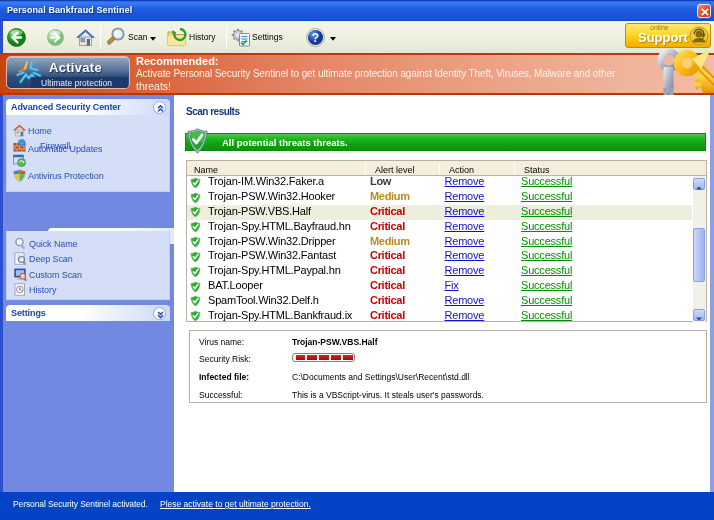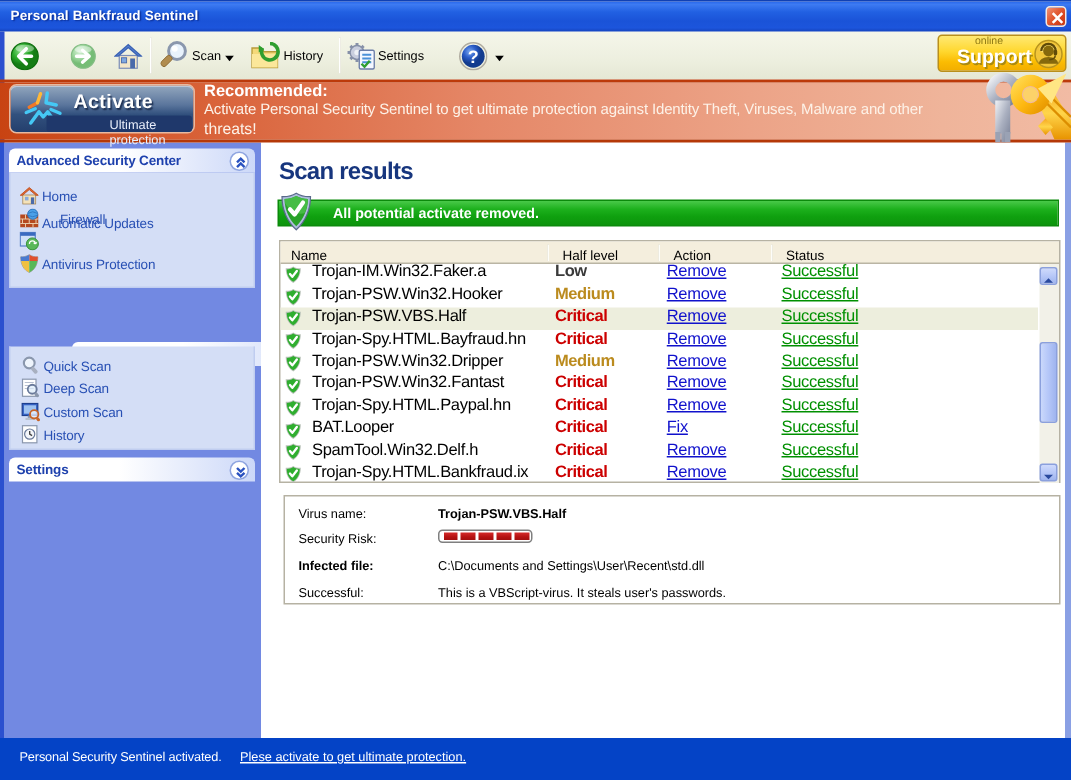--- a/index.html
+++ b/index.html
@@ -29,21 +29,21 @@
 #banner { left:0; top:53px; width:714px; height:42px; z-index:3;
   background:linear-gradient(90deg,#c84312 0%,#d9633a 20%,#e58767 45%,#eca387 70%,#efb49a 88%,#f1bba4 100%);
   border-top:2px solid #bc3a0a; border-bottom:2px solid #b53808; }
 #actbtn { left:6px; top:56px; width:124px; height:33px; border-radius:5px; z-index:4;
   border:1px solid #e8b9a0;
   background:linear-gradient(180deg,#93a7be 0%,#5a759c 42%,#32517e 62%,#243f6d 100%);
   box-shadow:inset 0 1px 0 #b9c7d8; }
 #actbtn .t1 { position:absolute; left:42px; top:3px; font-size:13px; font-weight:bold; color:#fff;
   text-shadow:1px 1px 1px #1a2c4e; letter-spacing:0.3px;}
 #actbtn .band { position:absolute; left:24px; top:20px; width:97px; height:11px; background:#1f386b; border-radius:2px;}
-#actbtn .t2 { position:absolute; left:34px; top:20.5px; font-size:8.5px; color:#e8eefb;margin-left:32px; }
+#actbtn .t2 { position:absolute; left:34px; top:20.5px; font-size:8.5px; color:#e8eefb; }
 #bannertxt1 { left:136px; top:55px; font-size:11px; font-weight:bold; color:#fff; z-index:4;}
 #bannertxt2 { left:136px; top:67.5px; font-size:10px; letter-spacing:-0.1px; color:#fdf2e8; z-index:4;}
 #bannertxt3 { left:136px; top:80px; font-size:10.5px; color:#fdf2e8; z-index:4;}
 
 
 #lborder { left:0; top:21px; width:3px; height:471px; background:#2b50cf; z-index:2; }
 #rborder { left:710px; top:95px; width:4px; height:397px; background:#8aa0e4; z-index:2; }
 
 
 #sidebar { left:3px; top:95px; width:171px; height:397px; background:#7289e2; }
@@ -53,21 +53,21 @@
   font-size:9px; font-weight:bold; color:#1e41ad; line-height:16px; padding-left:5px; letter-spacing:-0.1px;}
 .chev { position:absolute; right:4px; top:1.5px; width:13px; height:13px; border-radius:50%;
   background:#fff; border:1px solid #8fa5e0; }
 .panel-b { position:absolute; left:3px; width:164px; background:#d4def6;
   border-left:1px solid #c0cdf0; border-right:1px solid #c0cdf0; border-bottom:1px solid #c0cdf0; }
 .sitem { position:absolute; font-size:9px; letter-spacing:-0.1px; color:#2850b4; line-height:12px;}
 .sicon { position:absolute; width:13px; height:13px; }
 
 
 #content { left:174px; top:95px; width:536px; height:397px; background:#fff; }
-#scanres { left:186px; top:106px; font-size:16px; font-weight:bold; color:#17367e; letter-spacing:-0.5px;}
+#scanres { left:186px; top:106px; font-size:10px; font-weight:bold; color:#17367e; letter-spacing:-0.5px;}
 
 #greenbar { left:185px; top:133px; width:521px; height:18px;
   background:linear-gradient(180deg,#49c949 0%,#1cb01c 35%,#0fa00f 65%,#0c940c 100%);
   border:1px solid #0b8a0b; }
 #greenbar .gt { position:absolute; left:36px; top:3px; font-size:9.5px; font-weight:bold; color:#fff; }
 #gshield { left:187px; top:128px; width:21px; height:26px; }
 
 
 #tbl { left:186px; top:160px; width:521px; height:162px; border:1px solid #b6b2a3; background:#fff; }
 #thead { position:absolute; left:0; top:0; width:519px; height:15px;
@@ -327,21 +327,21 @@
 
   <div class="panel-h" style="top:133px;margin-left:42px;">Antivirus Scanner
     <span class="chev"><svg width="13" height="13" viewBox="0 0 13 13">
           <g fill="none" stroke="#2a52c0" stroke-width="1.6">
             <path d="M4 6.2 L6.5 3.8 L9 6.2"></path>
             <path d="M4 9.4 L6.5 7 L9 9.4"></path>
           </g>
         </svg></span>
   </div>
   <div class="panel-b" style="top:135.5px;height:69.5px;"></div>
-  <div class="sitem" style="left:26px;top:143px;">Quick Scan</div>
+  <div class="sitem" style="left:26px;top:143px;">Quick Name</div>
   <div class="sitem" style="left:26px;top:158px;">Deep Scan</div>
   <div class="sitem" style="left:26px;top:173.5px;">Custom Scan</div>
   <div class="sitem" style="left:26px;top:188.5px;">History</div>
   <svg class="sicon" style="left:11px;top:142px" viewBox="0 0 13 13">
       <circle cx="5.5" cy="5" r="3.6" fill="#eef4fc" stroke="#8a97ad" stroke-width="1.4"></circle>
       <rect x="7.6" y="7.4" width="2.6" height="5" rx="1.1" transform="rotate(-42 8.9 9.9)" fill="#a8b0c0"></rect>
     </svg>
   <svg class="sicon" style="left:11px;top:157px" viewBox="0 0 13 13">
       <rect x="1" y="0.8" width="9" height="11.4" fill="#fff" stroke="#8a97ad" stroke-width="0.8"></rect>
       <g stroke="#b8c0d0" stroke-width="0.8">
@@ -370,33 +370,33 @@
             <path d="M4 4 L6.5 6.4 L9 4"></path>
             <path d="M4 7.2 L6.5 9.6 L9 7.2"></path>
           </g>
         </svg></span>
   </div>
 </div>
 
 <div class="abs" id="content"></div>
 <div class="abs" id="scanres">Scan results</div>
 <div class="abs" id="greenbar">
-    <span class="gt">All potential activate removed.</span>
+    <span class="gt">All potential threats threats.</span>
   </div>
 <svg class="abs" id="gshield" viewBox="0 0 21 26">
   <path d="M10.5 0.8 C13.5 2.6 16.5 3.3 20 3.1 C20 11.5 16.5 19.5 10.5 25.2 C4.5 19.5 1 11.5 1 3.1 C4.5 3.3 7.5 2.6 10.5 0.8 Z" fill="#aebedd" stroke="#5a6a8a" stroke-width="0.8"></path>
   <path d="M10.5 2.6 C13 4 15.5 4.6 18.3 4.6 C18.3 11.5 15.4 18 10.5 22.8 C5.6 18 2.7 11.5 2.7 4.6 C5.5 4.6 8 4 10.5 2.6 Z" fill="#28a228"></path>
   <path d="M10.5 2.6 C13 4 15.5 4.6 18.3 4.6 C18.2 8 17.4 11.3 16 14.2 C10 15.5 5.8 12 3.2 7.8 C3 6.8 2.8 5.7 2.7 4.6 C5.5 4.6 8 4 10.5 2.6 Z" fill="#45bc45"></path>
   <path d="M6.3 11.5 L9.4 15 L15 7" fill="none" stroke="#fff" stroke-width="2.8" stroke-linecap="round" stroke-linejoin="round"></path>
 </svg>
 
 <div class="abs" id="tbl">
   <div id="thead">
     <span style="position:absolute;left:7px;top:4px">Name</span>
-    <span style="position:absolute;left:188px;top:4px">Half level</span>
+    <span style="position:absolute;left:188px;top:4px">Alert level</span>
     <span style="position:absolute;left:262px;top:4px">Action</span>
     <span style="position:absolute;left:337px;top:4px">Status</span>
     <span class="hsep" style="left:178px"></span>
     <span class="hsep" style="left:252px"></span>
     <span class="hsep" style="left:327px"></span>
   </div>
   <div id="rows">
       <div class="trow" style="top:14.2px">
     <svg class="rico" viewBox="0 0 12 13">
           <path d="M6 0.6 C7.8 1.7 9.6 2.1 11.5 2 C11.5 6.8 9.5 10.5 6 12.6 C2.5 10.5 0.5 6.8 0.5 2 C2.4 2.1 4.2 1.7 6 0.6 Z" fill="#b9c2b9"></path>

